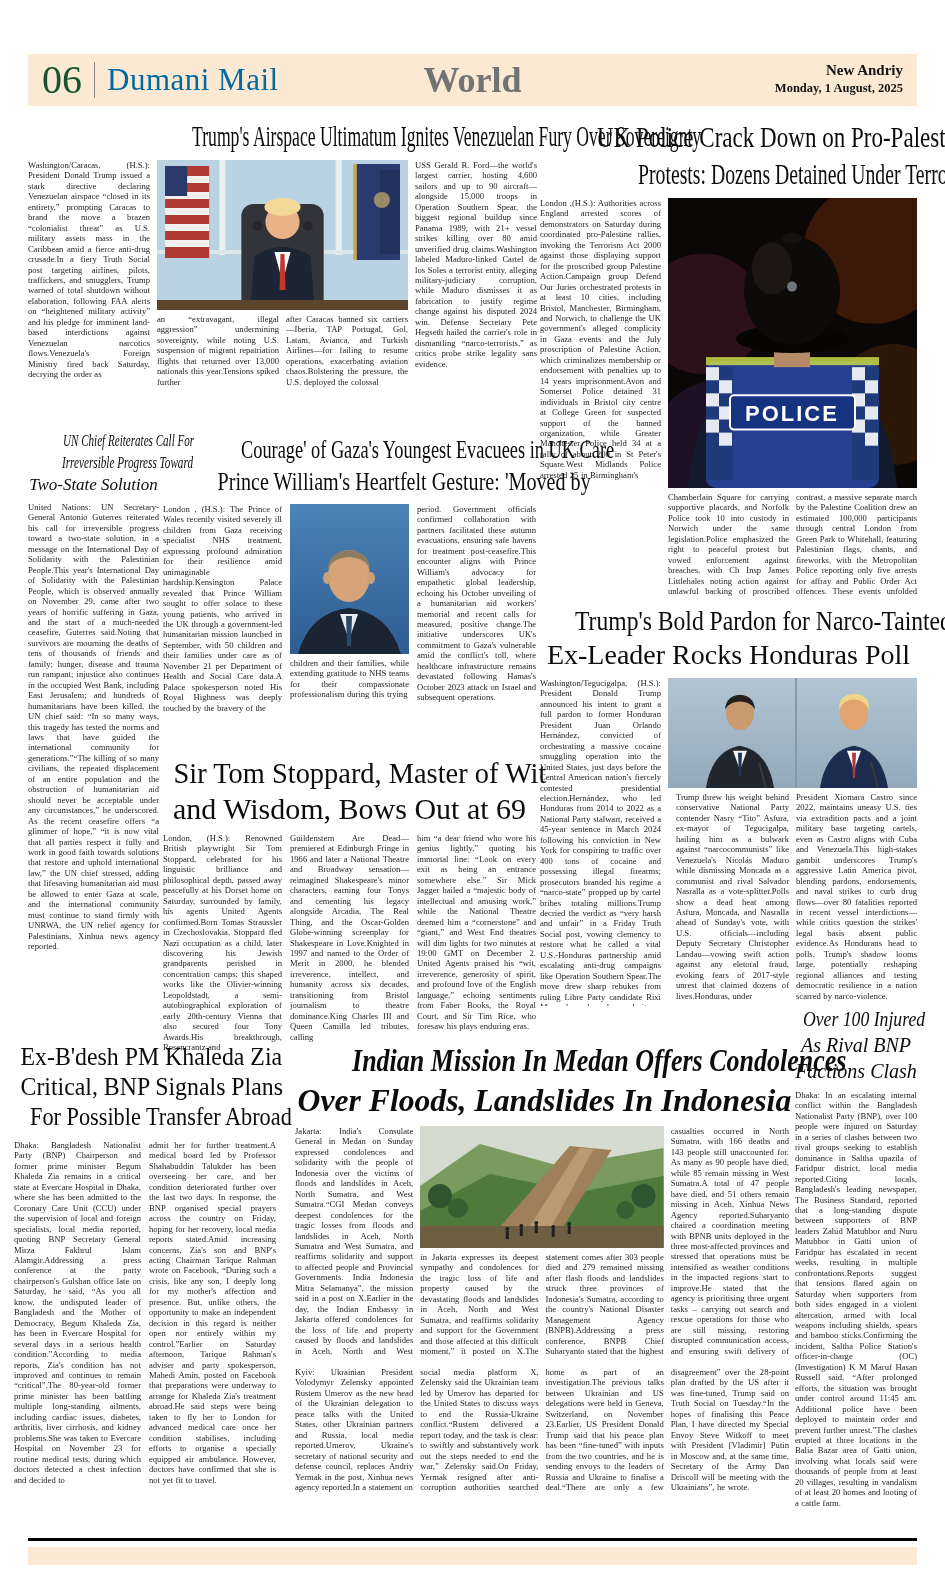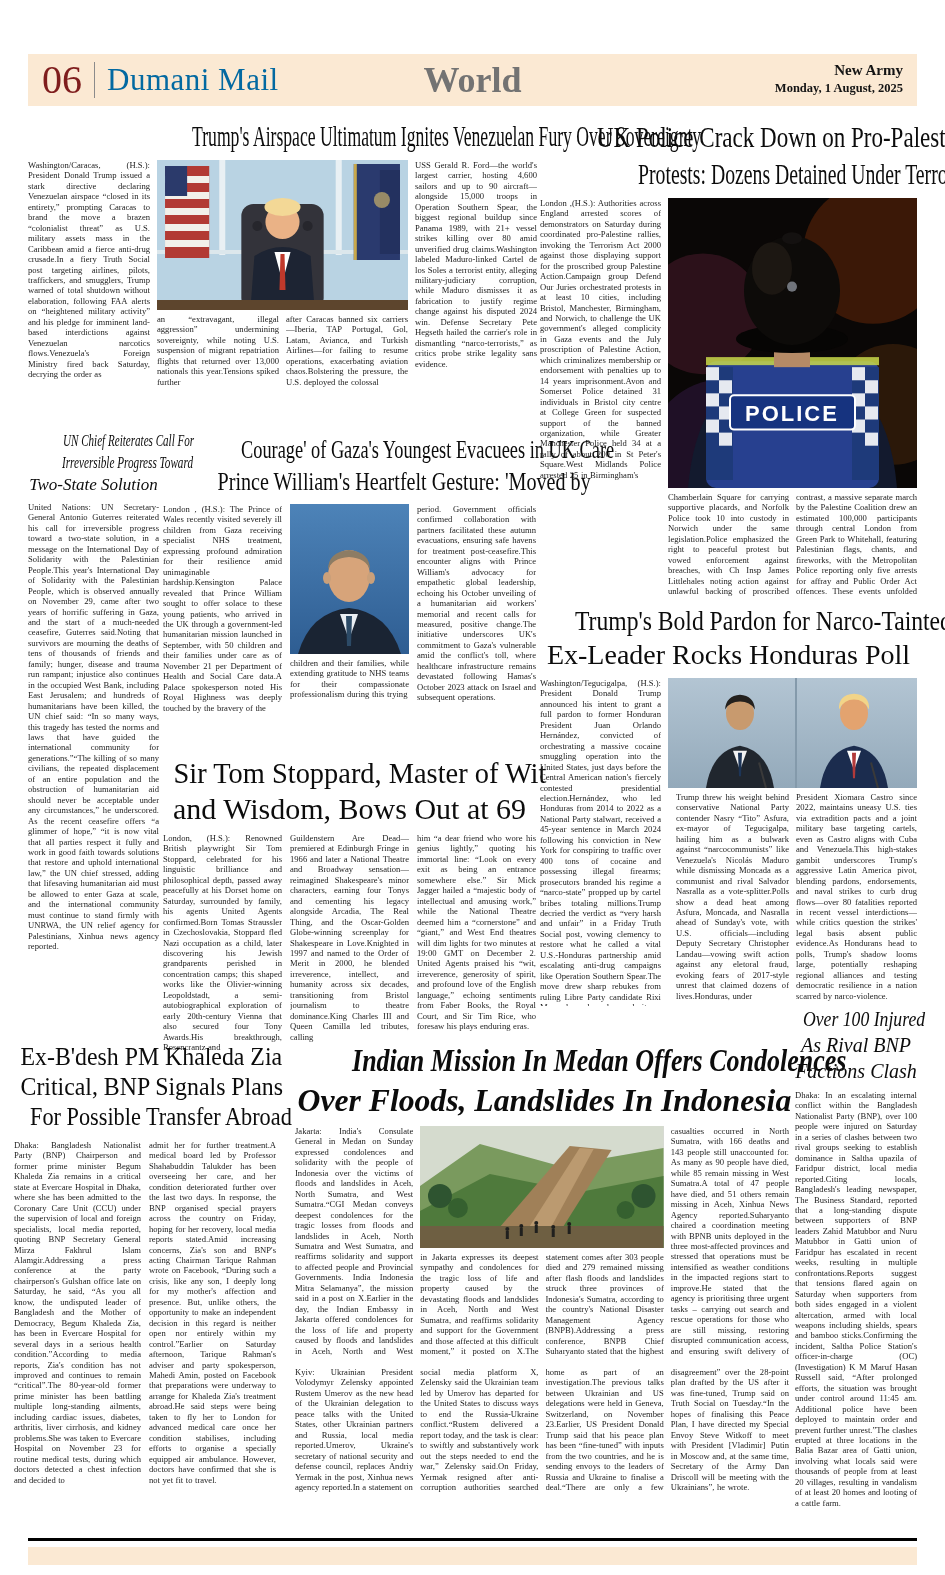--- a/index.html
+++ b/index.html
@@ -2,21 +2,21 @@
 <html><head>
 <meta charset="utf-8">
 <style>
   html,body{margin:0;padding:0;background:#ffffff;}
   .page{position:relative;width:945px;height:1575px;background:#ffffff;overflow:hidden;
         font-family:"Liberation Serif", serif;color:#1b1b1b;}
 
   
   .header{position:absolute;left:28px;top:54px;width:889px;height:52px;background:#fbe9d3;
           display:flex;align-items:center;}
-  .pagenum{margin-left:14px;font-size:40px;line-height:40px;color:#7f1d1d;font-weight:normal;}
+  .pagenum{margin-left:14px;font-size:40px;line-height:40px;color:#14532d;font-weight:normal;}
   .vdiv{width:1px;height:36px;background:#8b8b8b;margin:0 12px;}
   .masthead{font-size:31px;font-weight:normal;color:#0369a1;letter-spacing:0.5px;}
   .section{position:absolute;left:50%;transform:translateX(-50%);font-size:36px;font-weight:bold;color:#737373;}
   .edition{position:absolute;right:14px;top:6px;text-align:right;color:#141414;}
   .ed-city{font-size:15px;font-weight:bold;line-height:20px;}
   .ed-date{font-size:12.5px;font-weight:bold;line-height:17px;}
 
   
   .article{position:absolute;}
   .hlrow{text-align:center;white-space:nowrap;overflow:visible;color:#0c0c0c;}
@@ -106,21 +106,21 @@
 <body>
 
 <div class="page">
 
   <div class="header">
     <div class="pagenum">06</div>
     <div class="vdiv"></div>
     <div class="masthead">Dumani Mail</div>
     <div class="section">World</div>
     <div class="edition">
-      <div class="ed-city">New Army</div>
+      <div class="ed-city">New Andriy</div>
       <div class="ed-date">Monday, 1 August, 2025</div>
     </div>
   </div>
 
   <section id="venezuela" class="article">
     <div class="hlrow"><span class="fitline" style="transform: scaleX(0.608124);">Trump's Airspace Ultimatum Ignites Venezuelan Fury Over Sovereignty</span></div>
     <div class="vz-body">
       <div class="bt vz-c1">Washington/Caracas, (H.S.): President Donald Trump issued a stark directive declaring Venezuelan airspace “closed in its entirety,” prompting Caracas to brand the move a brazen “colonialist threat” as U.S. military assets mass in the Caribbean amid a fierce anti-drug crusade.In a fiery Truth Social post targeting airlines, pilots, traffickers, and smugglers, Trump warned of total shutdown without elaboration, following FAA alerts on “heightened military activity” and his pledge for imminent land-based interdictions against Venezuelan narcotics flows.Venezuela's Foreign Ministry fired back Saturday, decrying the order as</div>
       <div class="img vz-img">
         <svg viewBox="0 0 250 150" preserveAspectRatio="none">

